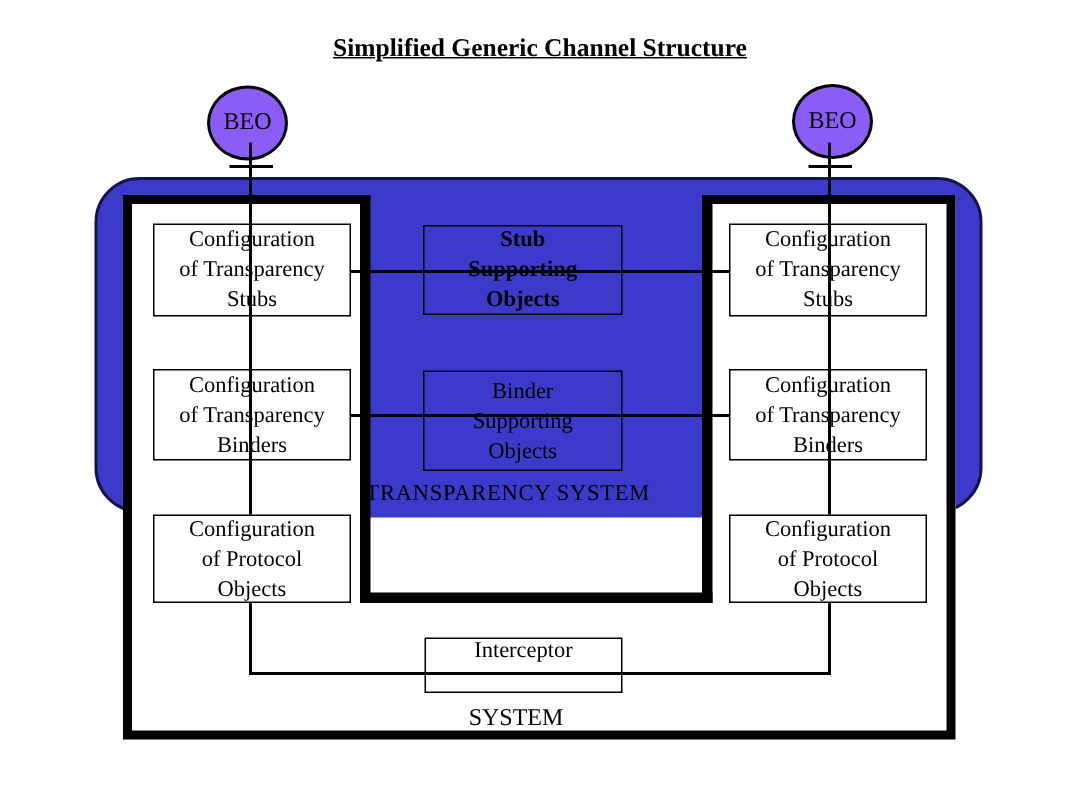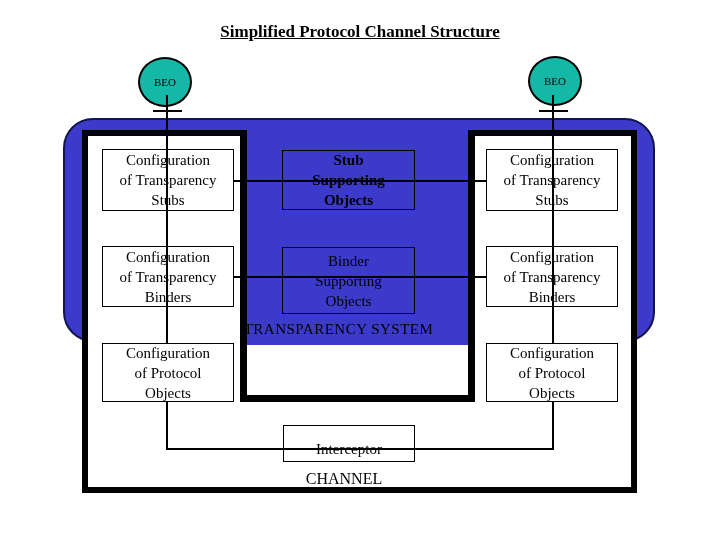--- a/index.html
+++ b/index.html
@@ -27,32 +27,32 @@
   #inner-u{
     left:240px;top:130px;width:235px;height:272px;box-sizing:border-box;
     border-left:7px solid #000;border-right:7px solid #000;border-bottom:7px solid #000;
   }
   #transparency-label{
     left:240px;top:321px;width:197px;text-align:center;
     font-size:15px;letter-spacing:0.5px;
   }
   .beo{
     width:54px;height:50px;border:2px solid #000;border-radius:50%;
-    box-sizing:border-box;background:#14b8a6;
-    display:flex;align-items:center;justify-content:center;font-size:11px;
+    box-sizing:border-box;background:#8b5cf6;
+    display:flex;align-items:center;justify-content:center;font-size:16px;
   }
   .line{background:#000;}
   .nbox{
     box-sizing:border-box;border:1.5px solid #000;background:transparent;
     text-align:center;font-size:15px;line-height:20px;
     display:flex;flex-direction:column;justify-content:center;
   }
   #interceptor-box{
     left:283px;top:425px;width:132px;height:37px;box-sizing:border-box;
-    border:1.5px solid #000;text-align:center;font-size:15px;padding-top:15px;
+    border:1.5px solid #000;text-align:center;font-size:15px;padding-top:0;
   }
   #channel-label{
     left:244px;top:470px;width:200px;text-align:center;font-size:16px;
   }
 </style>
 </head>
 <body>
 
 <div id="canvas">
 
@@ -118,17 +118,17 @@
   <div class="abs nbox" style="left:486px;top:343px;width:132px;height:59px;background:#fff;">
     <div>Configuration</div>
     <div>of Protocol</div>
     <div>Objects</div>
   </div>
 
   <div class="abs" id="interceptor-box">
     <span>Interceptor</span>
   </div>
 
-  <div class="abs" id="channel-label">CHANNEL</div>
+  <div class="abs" id="channel-label">SYSTEM</div>
 
-  <div class="abs" id="title">Simplified Protocol Channel Structure</div>
+  <div class="abs" id="title">Simplified Generic Channel Structure</div>
 
 </div>
 
 </body></html>

